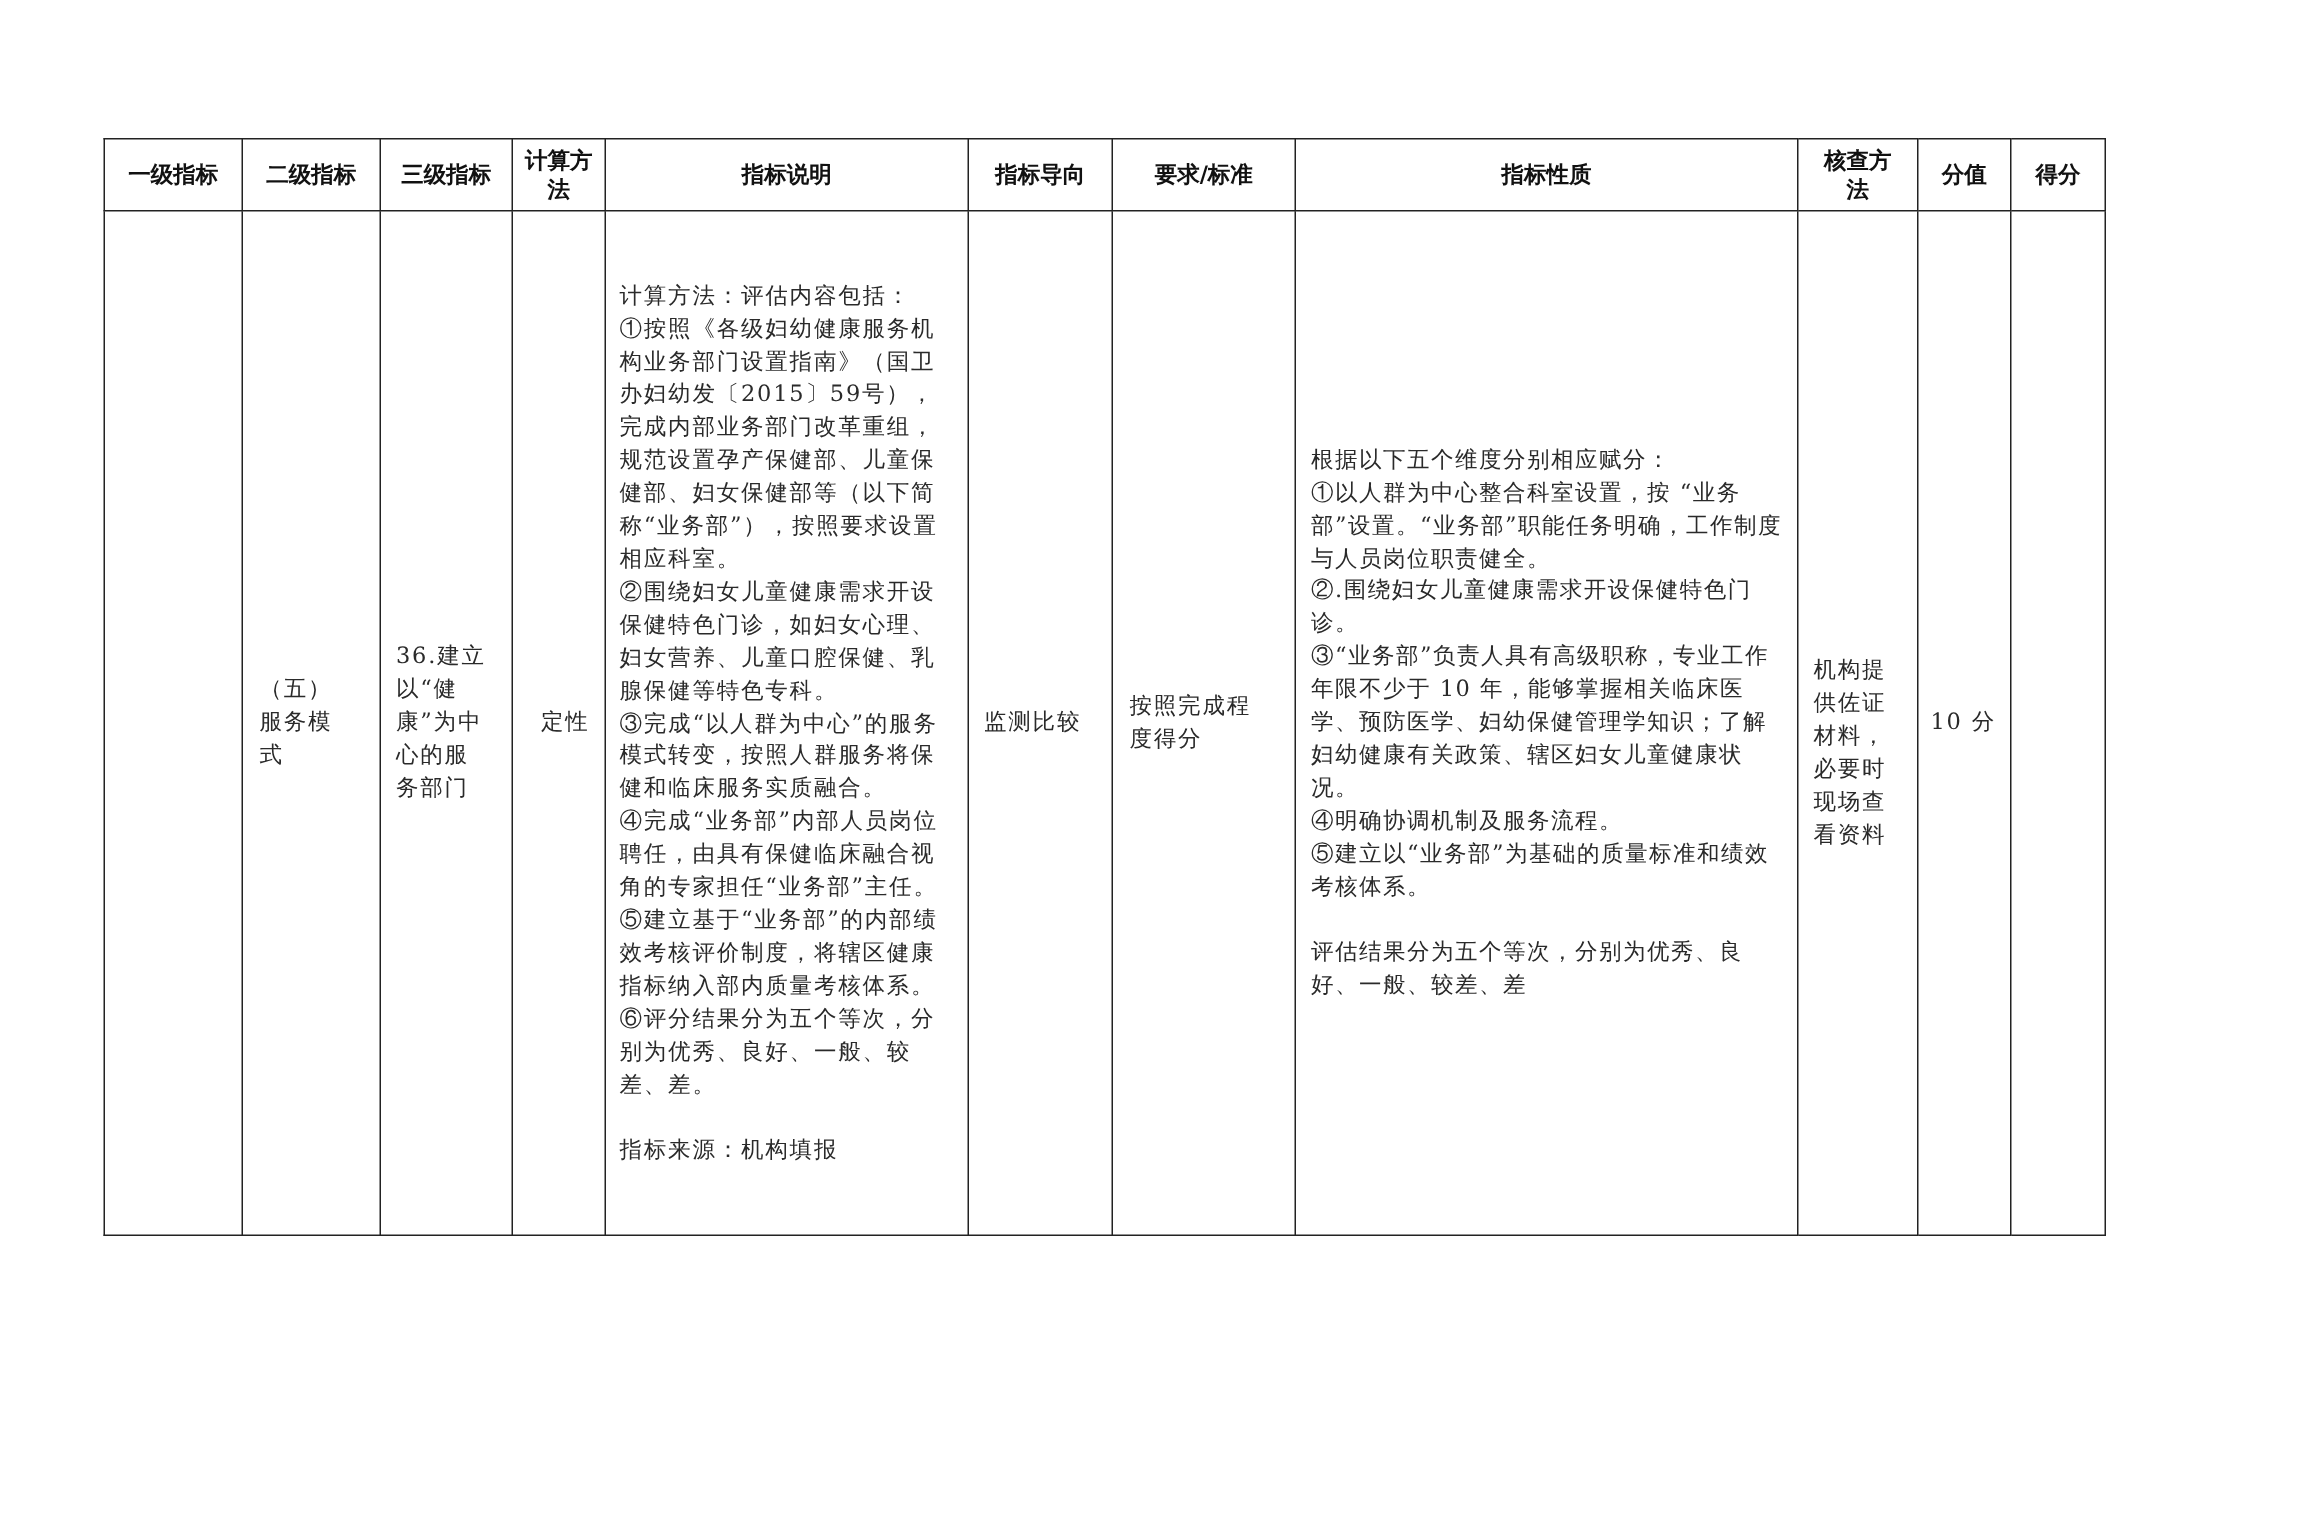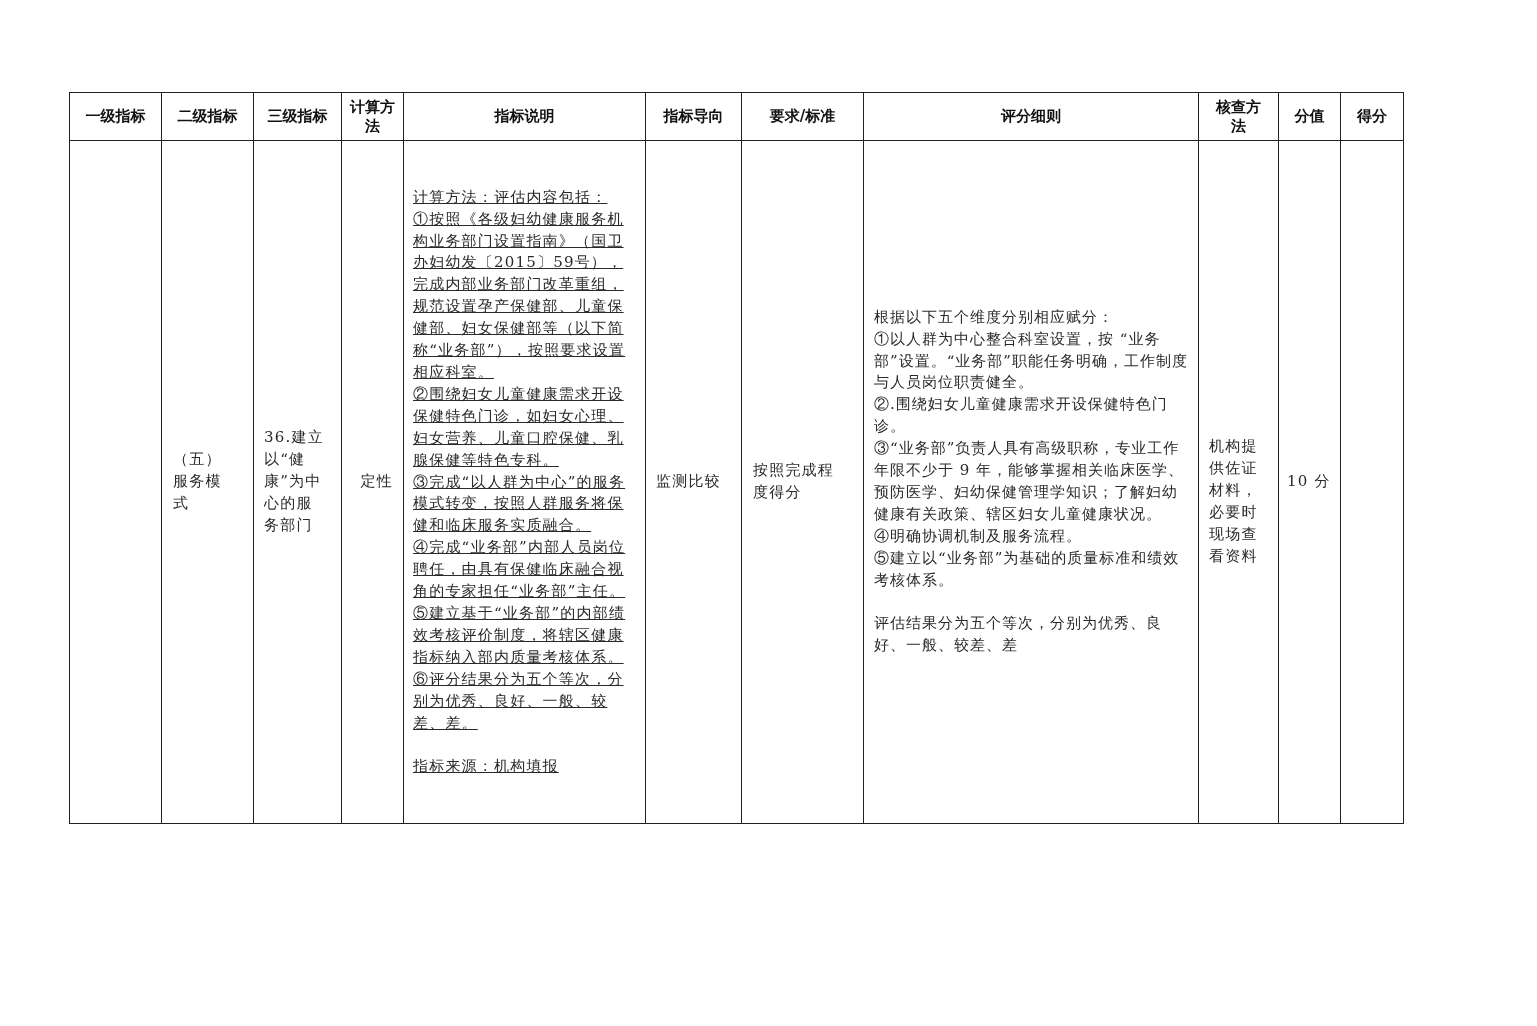--- a/index.html
+++ b/index.html
@@ -56,21 +56,21 @@
     }
     .cell-text {
       white-space: pre-wrap;
       word-break: break-all;
     }
     .td-level1 .cell-text { padding: 0 10px 0 10px; }
     .td-level2 .cell-text { padding: 0 12px 0 11px; }
     .td-level3 .cell-text { padding: 0 14px 0 10px; }
     .td-nature .cell-text { padding: 0 10px; text-align: right; }
     .td-desc { vertical-align: top; }
-    .td-desc .cell-text { padding: 1px 10px 0 9px; text-decoration: underline; }
+    .td-desc .cell-text { padding: 1px 10px 0 9px; }
     .td-orient .cell-text { padding: 0 10px; text-align: left; }
     .td-standard .cell-text { padding: 0 14px 0 11px; }
     .td-rules .cell-text { padding: 0 10px 0 10px; letter-spacing: 1px; }
     .td-check .cell-text { padding: 0 14px 0 10px; margin-top: 40px; }
     .td-score .cell-text { padding: 0 8px; }
     .td-got .cell-text { padding: 0 8px; }
   </style>
 </head>
 <body>
 
@@ -105,21 +105,21 @@
       <th>
           <div class="hdr-inner">指标说明</div>
         </th>
       <th>
           <div class="hdr-inner" style="padding:0 4px">指标导向</div>
         </th>
       <th>
           <div class="hdr-inner" style="padding:0 4px">要求/标准</div>
         </th>
       <th>
-          <div class="hdr-inner">评分细则</div>
+          <div class="hdr-inner">指标性质</div>
         </th>
       <th>
           <div class="hdr-inner">核查方法</div>
         </th>
       <th>
           <div class="hdr-inner" style="padding:0 4px">分值</div>
         </th>
       <th>
           <div class="hdr-inner" style="padding:0 4px">得分</div>
         </th>
@@ -159,21 +159,21 @@
       <td class="td-orient">
           <div class="cell-text">监测比较</div>
         </td>
       <td class="td-standard">
           <div class="cell-text">按照完成程度得分</div>
         </td>
       <td class="td-rules">
           <div class="cell-text">根据以下五个维度分别相应赋分：
 ①以人群为中心整合科室设置，按 “业务部”设置。“业务部”职能任务明确，工作制度与人员岗位职责健全。
 ②.围绕妇女儿童健康需求开设保健特色门诊。
-③“业务部”负责人具有高级职称，专业工作年限不少于 9 年，能够掌握相关临床医学、预防医学、妇幼保健管理学知识；了解妇幼健康有关政策、辖区妇女儿童健康状况。
+③“业务部”负责人具有高级职称，专业工作年限不少于 10 年，能够掌握相关临床医学、预防医学、妇幼保健管理学知识；了解妇幼健康有关政策、辖区妇女儿童健康状况。
 ④明确协调机制及服务流程。
 ⑤建立以“业务部”为基础的质量标准和绩效考核体系。
 
 评估结果分为五个等次，分别为优秀、良好、一般、较差、差</div>
         </td>
       <td class="td-check">
           <div class="cell-text">机构提供佐证材料，必要时现场查看资料</div>
         </td>
       <td class="td-score">
           <div class="cell-text">10 分</div>

